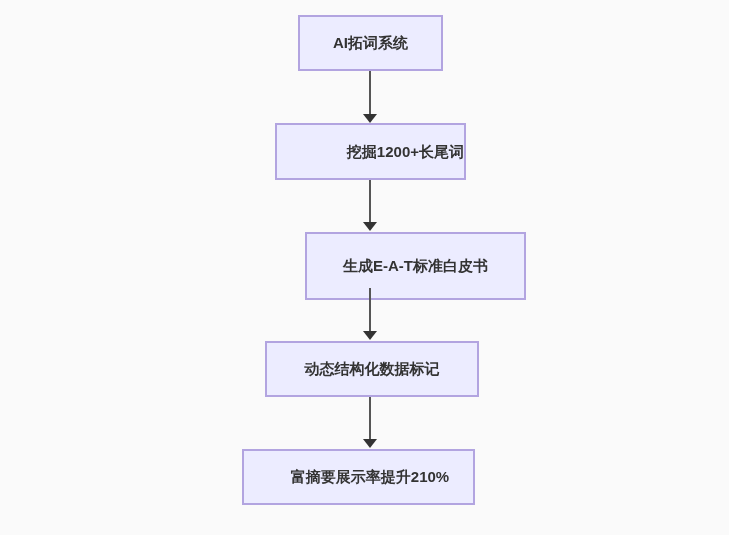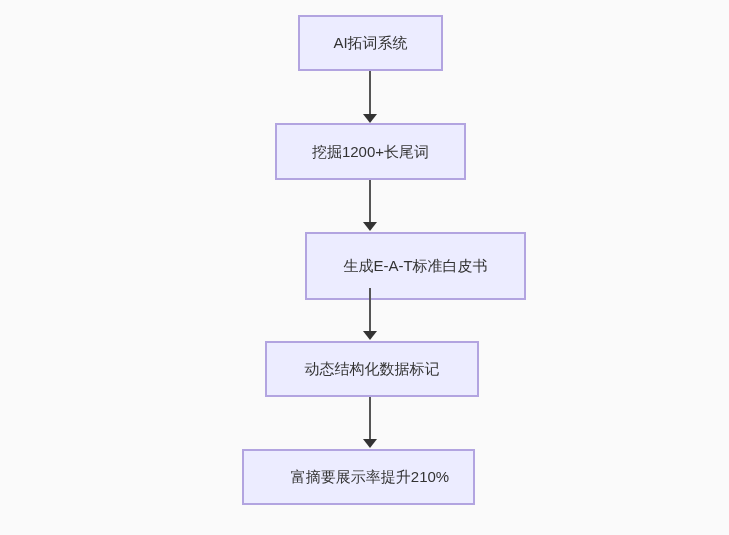--- a/index.html
+++ b/index.html
@@ -8,37 +8,38 @@
   }
   body {
     font-family: "Liberation Sans", "DejaVu Sans", sans-serif;
   }
   .canvas {
     position: relative;
     width: 729px;
     height: 535px;
     background: var(--background, #fafafa);
     overflow: hidden;
+    font-weight: bold;
   }
   .node {
     position: absolute;
     box-sizing: border-box;
     background: var(--node-fill, #ececff);
     border: 2px solid var(--node-border, #b2a4e0);
     color: var(--text, #333333);
     font-size: 15px;
     display: flex;
     align-items: center;
     justify-content: center;
     text-align: center;
     line-height: 1.2;
   }
   
   .n1 { left: 298px; top: 15px;  width: 145px; height: 56px; }
-  .n2 { left: 275px; top: 123px; width: 191px; height: 57px; }
+  .n2 { left: 275px; top: 123px; width: 191px; height: 57px; justify-content: flex-end; }
   .n3 { left: 261px; top: 232px; width: 221px; height: 68px; margin-left: 44px; }
   .n4 { left: 265px; top: 341px; width: 214px; height: 56px; text-align: right; }
   .n5 { left: 242px; top: 449px; width: 233px; height: 56px; padding-left: 23px; }
 
   .edge-line {
     position: absolute;
     left: 369px;
     width: 2px;
     background: var(--edge-line, #555555);
   }

